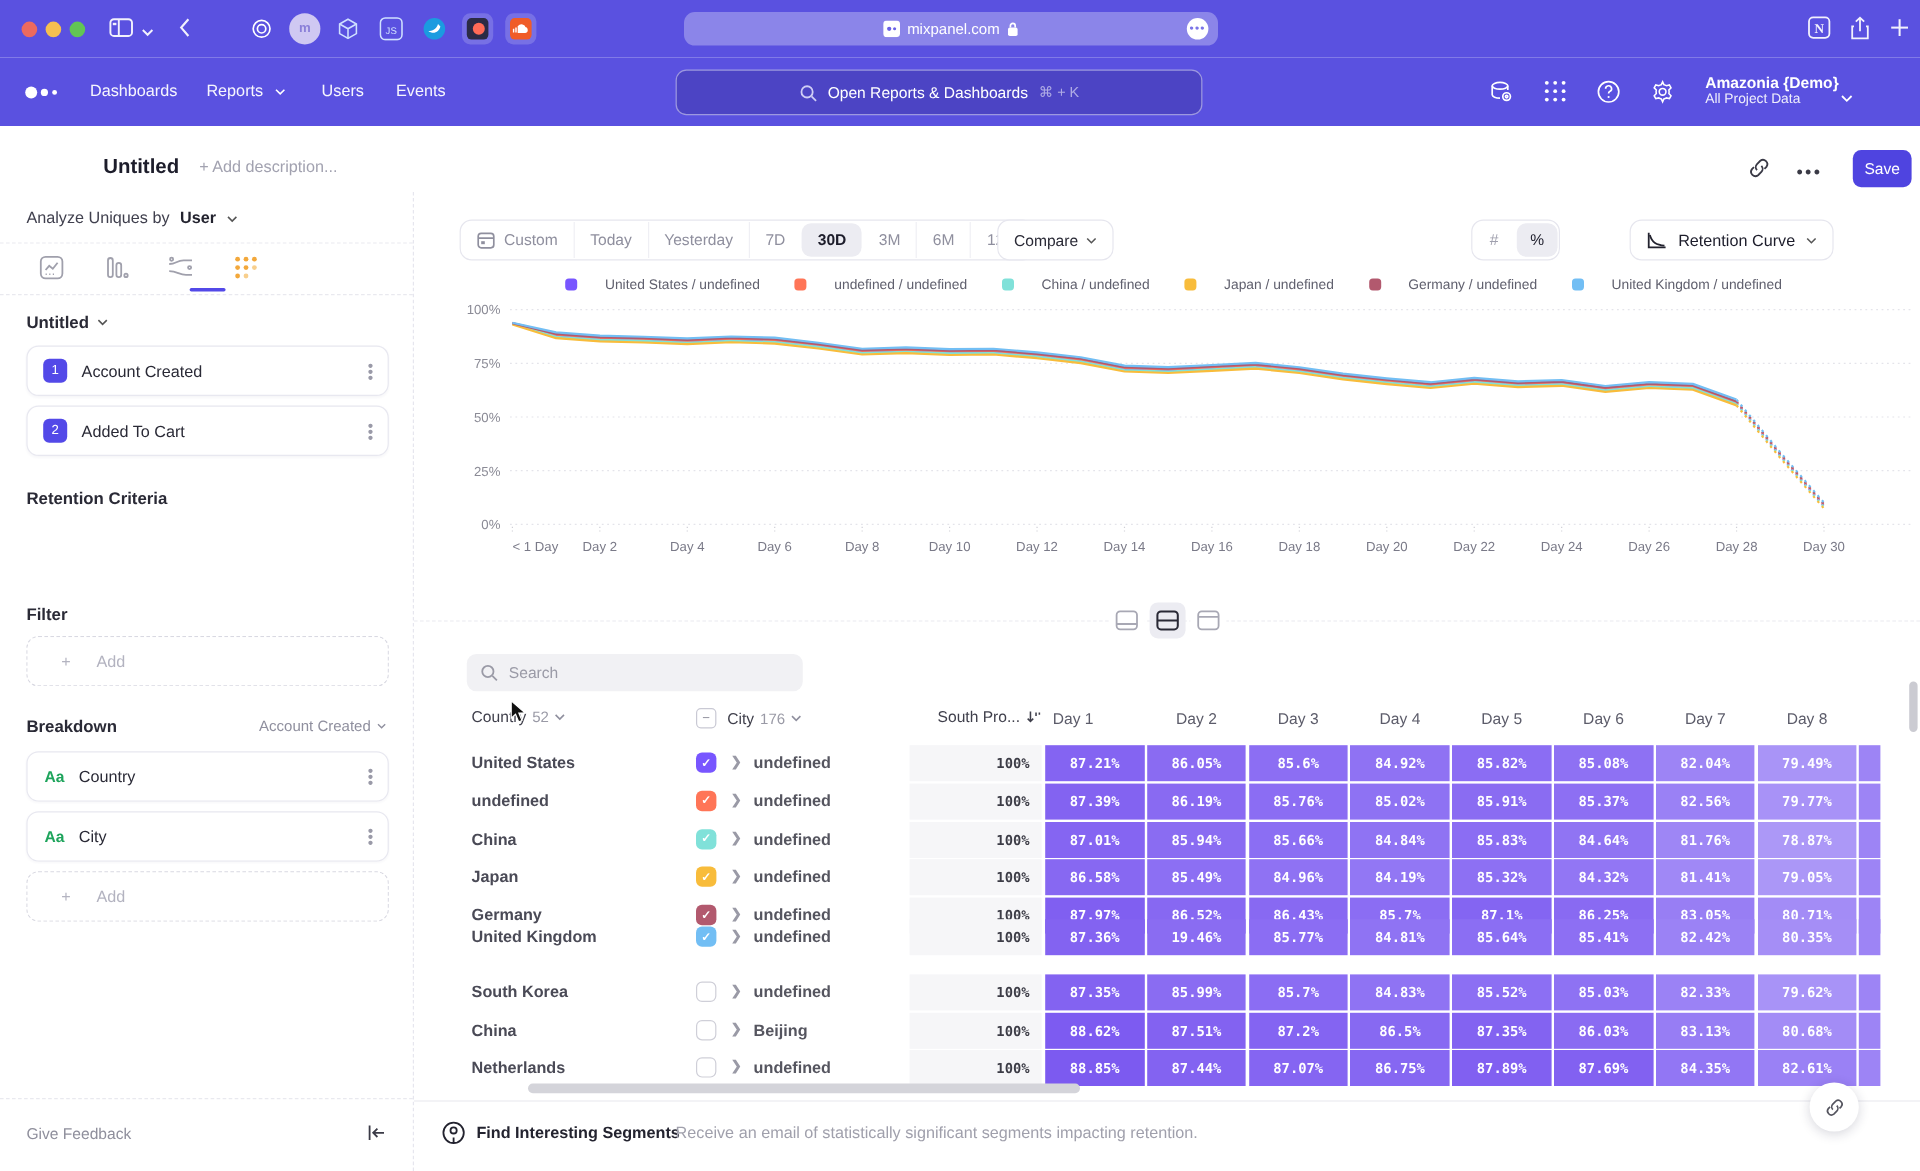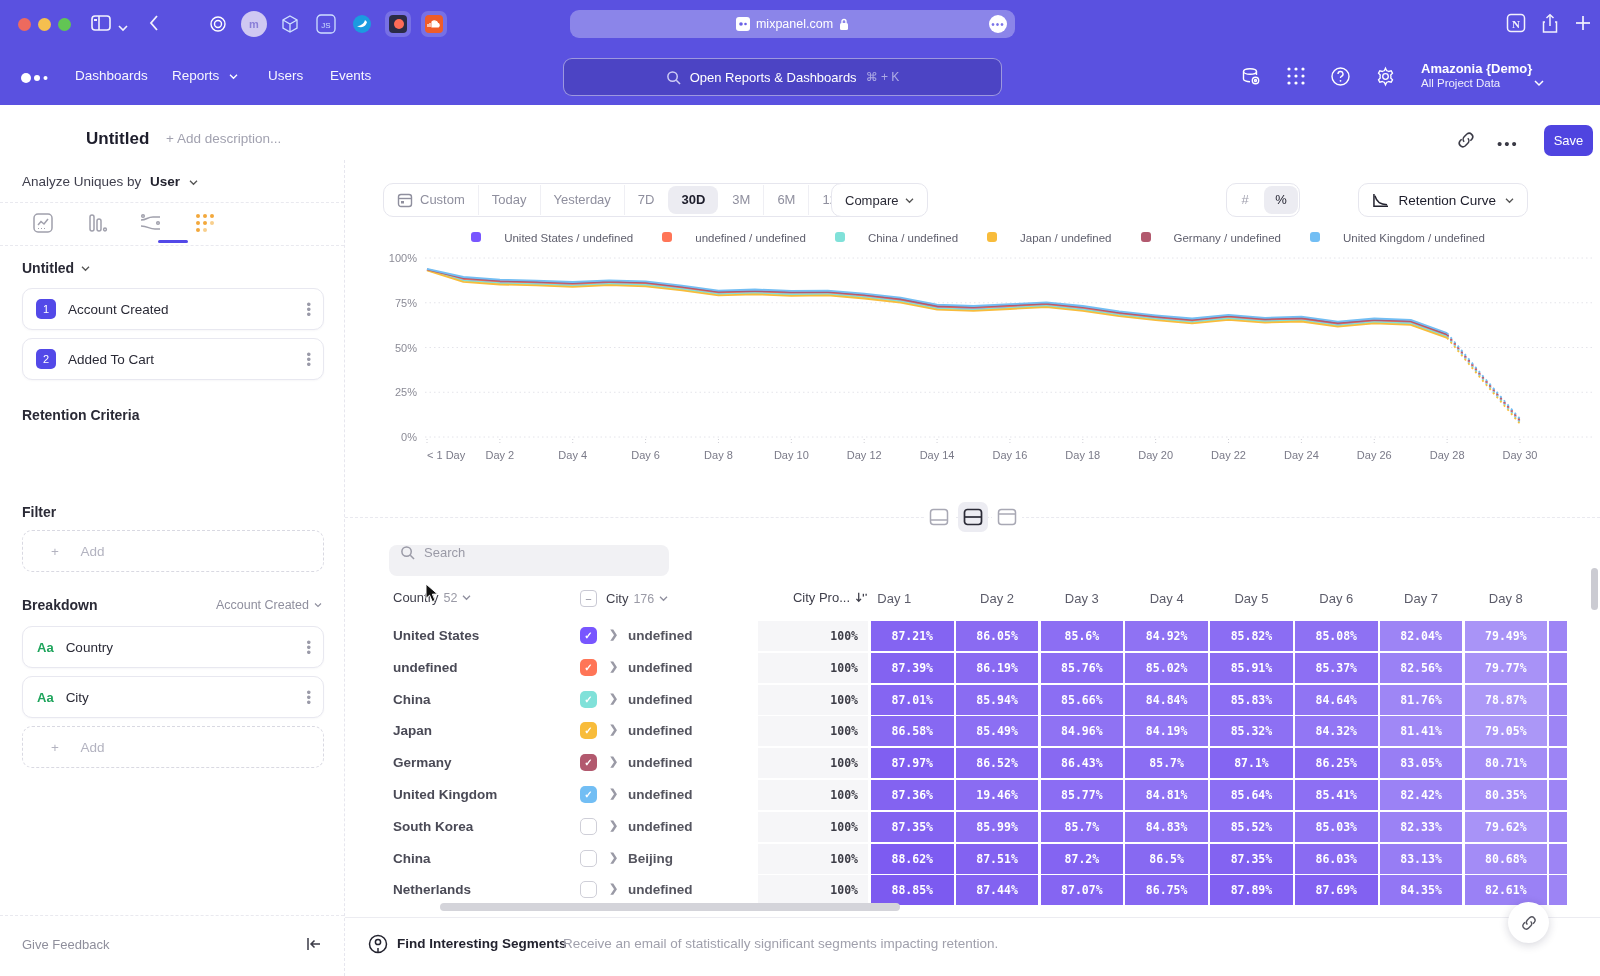--- a/index.html
+++ b/index.html
@@ -69,21 +69,21 @@
     padding:0 13px;font-size:13.5px;color:#1d1d2b;gap:9px;background:#fff;cursor:pointer;}
   #legend{position:absolute;left:0;top:72px;width:1255px;display:flex;justify-content:center;gap:18px;}
   .lg-item{display:flex;align-items:flex-start;gap:23px;font-size:11.5px;color:#60606e;margin-left:11px;}
   .lg-sw{width:10px;height:10px;border-radius:3px;}
   #chart{position:absolute;left:0;top:88px;}
   #caption{position:absolute;left:0;top:306px;width:1255px;text-align:center;font-size:13px;color:#a3a3af;}
   #tbl-div{position:absolute;left:0;top:357px;width:1255px;border-top:1px dashed #e9e9ef;}
   #viewtoggles{position:absolute;left:0;top:342px;width:1255px;display:flex;justify-content:center;gap:4px;}
   .vt{width:30px;height:30px;border-radius:7px;display:flex;align-items:center;justify-content:center;background:#fff;cursor:pointer;}
   .vt.sel{background:#ececf2;}
-  #search-box{position:absolute;left:44px;top:385px;width:280px;height:31px;background:#f1f1f4;border-radius:8px;display:flex;gap:9px;color:#9a9aa6;}
+  #search-box{position:absolute;left:44px;top:385px;width:280px;height:31px;background:#f1f1f4;border-radius:8px;display:flex;align-items:center;gap:9px;color:#9a9aa6;}
   #search-box svg{margin-left:11px;}
   #search-box .ph{font-size:13px;}
   
   #thead{position:absolute;left:0;top:424px;width:1255px;height:32px;font-size:13px;color:#3f3f4b;}
   .th-g{position:absolute;display:flex;align-items:center;gap:5px;}
   .cnt{color:#9a9aa6;font-size:12.5px;}
   .mini-cb{width:15px;height:15px;border:1px solid #c9c9d4;border-radius:4px;display:flex;align-items:center;justify-content:center;color:#8f8f9c;font-size:11px;background:#fff;}
   .dayh{position:absolute;text-align:center;color:#5c5c6a;}
   #rows{position:absolute;left:0;top:460px;width:1255px;height:286px;overflow:hidden;}
   .trow{position:absolute;left:0;width:1255px;height:32px;font-weight:bold;}
@@ -525,21 +525,21 @@
     </div>
     <div class="th-g" style="left:235px;top:6px">
       <span class="mini-cb">−</span>
       <span style="margin-left:4px">City</span>
       <span class="cnt">176</span>
       <svg width="9" height="7" viewBox="0 0 10 8" fill="none" stroke="#8f8f9e" stroke-width="1.5">
           <path d="M1 2 L5 6 L9 2"></path>
         </svg>
     </div>
     <div class="th-g" style="left:405px;top:6px;width:118px;justify-content:flex-end">
-      <span>City Pro...</span>
+      <span>South Pro...</span>
       <svg width="13" height="13" viewBox="0 0 14 14" fill="none" stroke="#3f3f4b" stroke-width="1.4">
           <path d="M4 2 V11 M1.5 8.5 L4 11 L6.5 8.5"></path>
           <line x1="9" y1="3" x2="9" y2="6"></line>
           <line x1="12" y1="3" x2="12" y2="5"></line>
         </svg>
     </div>
     <div id="dayheads">
         <div class="dayh" style="left: 508px; width: 82.5px; top: 7px;">Day 1</div>
         <div class="dayh" style="left: 610.8px; width: 82.5px; top: 7px;">Day 2</div>
         <div class="dayh" style="left: 695.6px; width: 82.5px; top: 7px;">Day 3</div>
@@ -634,21 +634,21 @@
         <div class="dcell" style="left: 526px; width: 82.5px; background: rgb(128, 95, 241);">87.97%</div>
         <div class="dcell" style="left: 610.8px; width: 82.5px; background: rgb(135, 104, 242);">86.52%</div>
         <div class="dcell" style="left: 695.6px; width: 82.5px; background: rgb(136, 105, 242);">86.43%</div>
         <div class="dcell" style="left: 780.4px; width: 82.5px; background: rgb(139, 109, 243);">85.7%</div>
         <div class="dcell" style="left: 865.2px; width: 82.5px; background: rgb(132, 101, 242);">87.1%</div>
         <div class="dcell" style="left: 950px; width: 82.5px; background: rgb(137, 106, 242);">86.25%</div>
         <div class="dcell" style="left: 1034.8px; width: 82.5px; background: rgb(152, 126, 244);">83.05%</div>
         <div class="dcell" style="left: 1119.6px; width: 82.5px; background: rgb(163, 140, 246);">80.71%</div>
         <div class="dcell" style="left: 1204.4px; width: 18px; background: rgb(157, 132, 245);"></div>
       </div>
-      <div class="trow" style="top: 159px;">
+      <div class="trow" style="top: 145px;">
         <div class="c-country">United Kingdom</div>
         <div class="c-check" style="background: rgb(114, 190, 244);">✓</div>
         <div class="c-chev">❯</div>
         <div class="c-city">undefined</div>
         <div class="c-total">
           <span>100%</span>
         </div>
         <div class="dcell" style="left: 526px; width: 82.5px; background: rgb(131, 99, 241);">87.36%</div>
         <div class="dcell" style="left: 610.8px; width: 82.5px; background: rgb(138, 108, 242);">19.46%</div>
         <div class="dcell" style="left: 695.6px; width: 82.5px; background: rgb(139, 109, 243);">85.77%</div>

